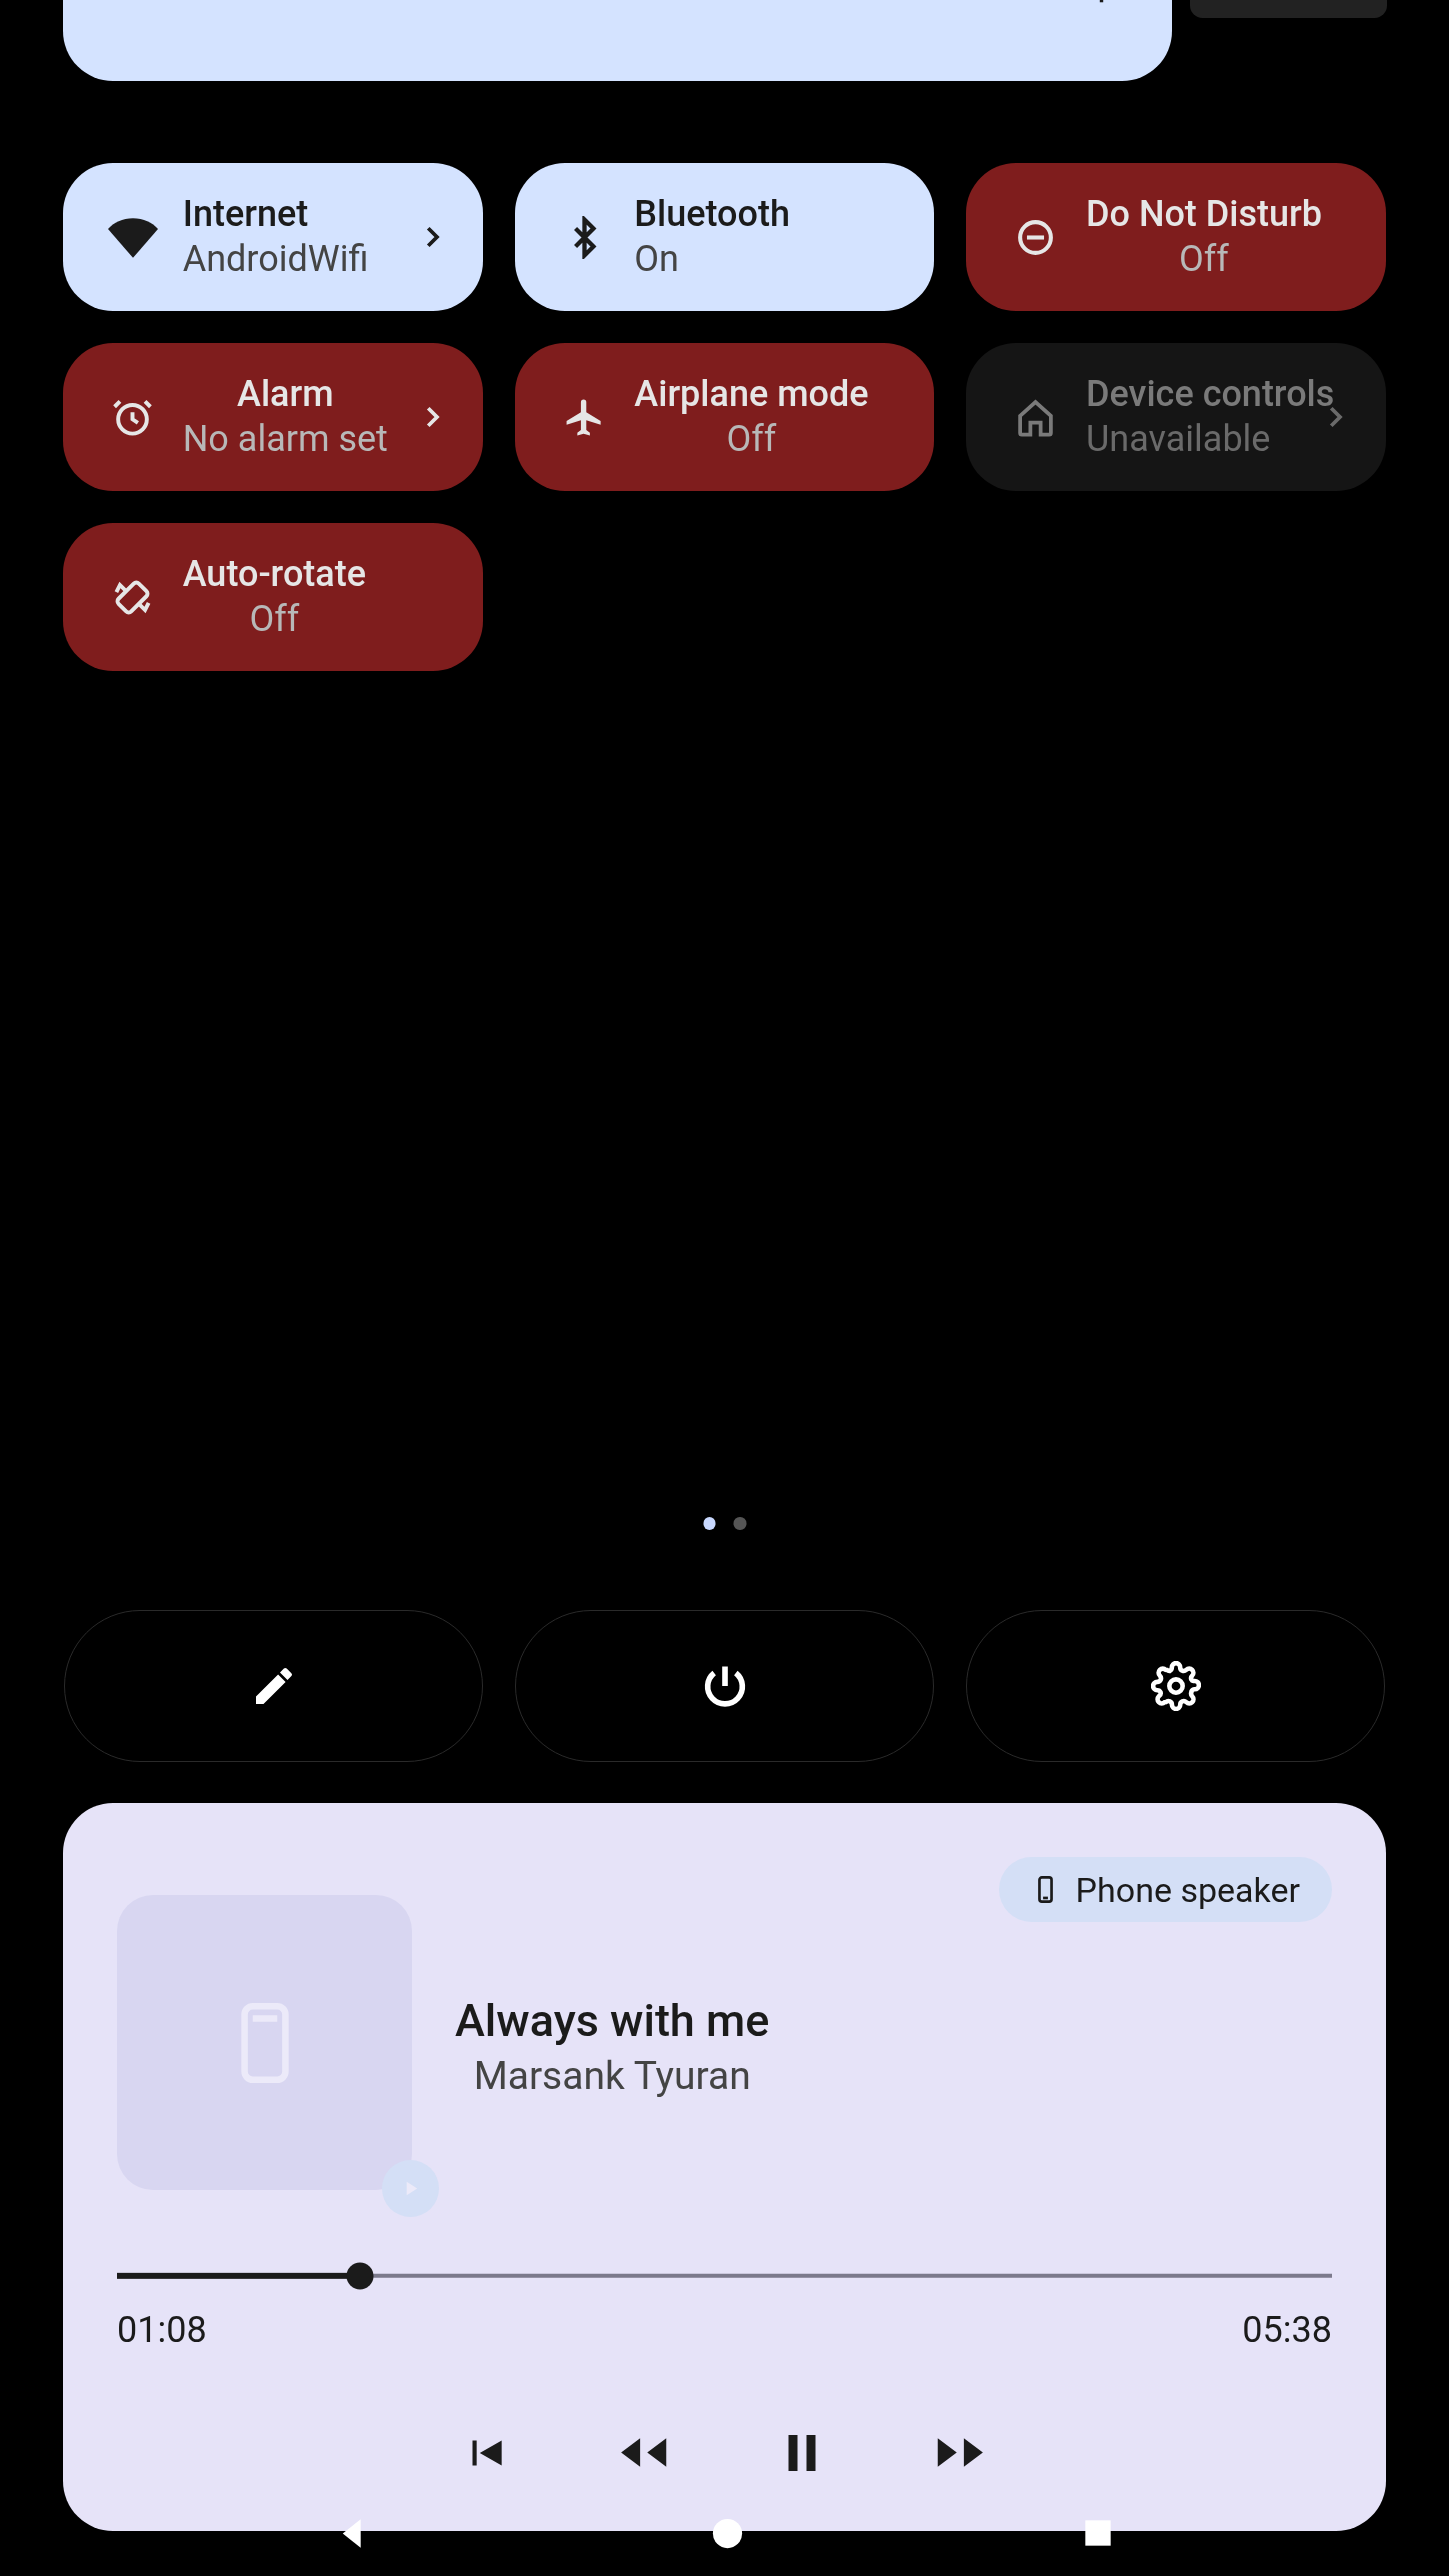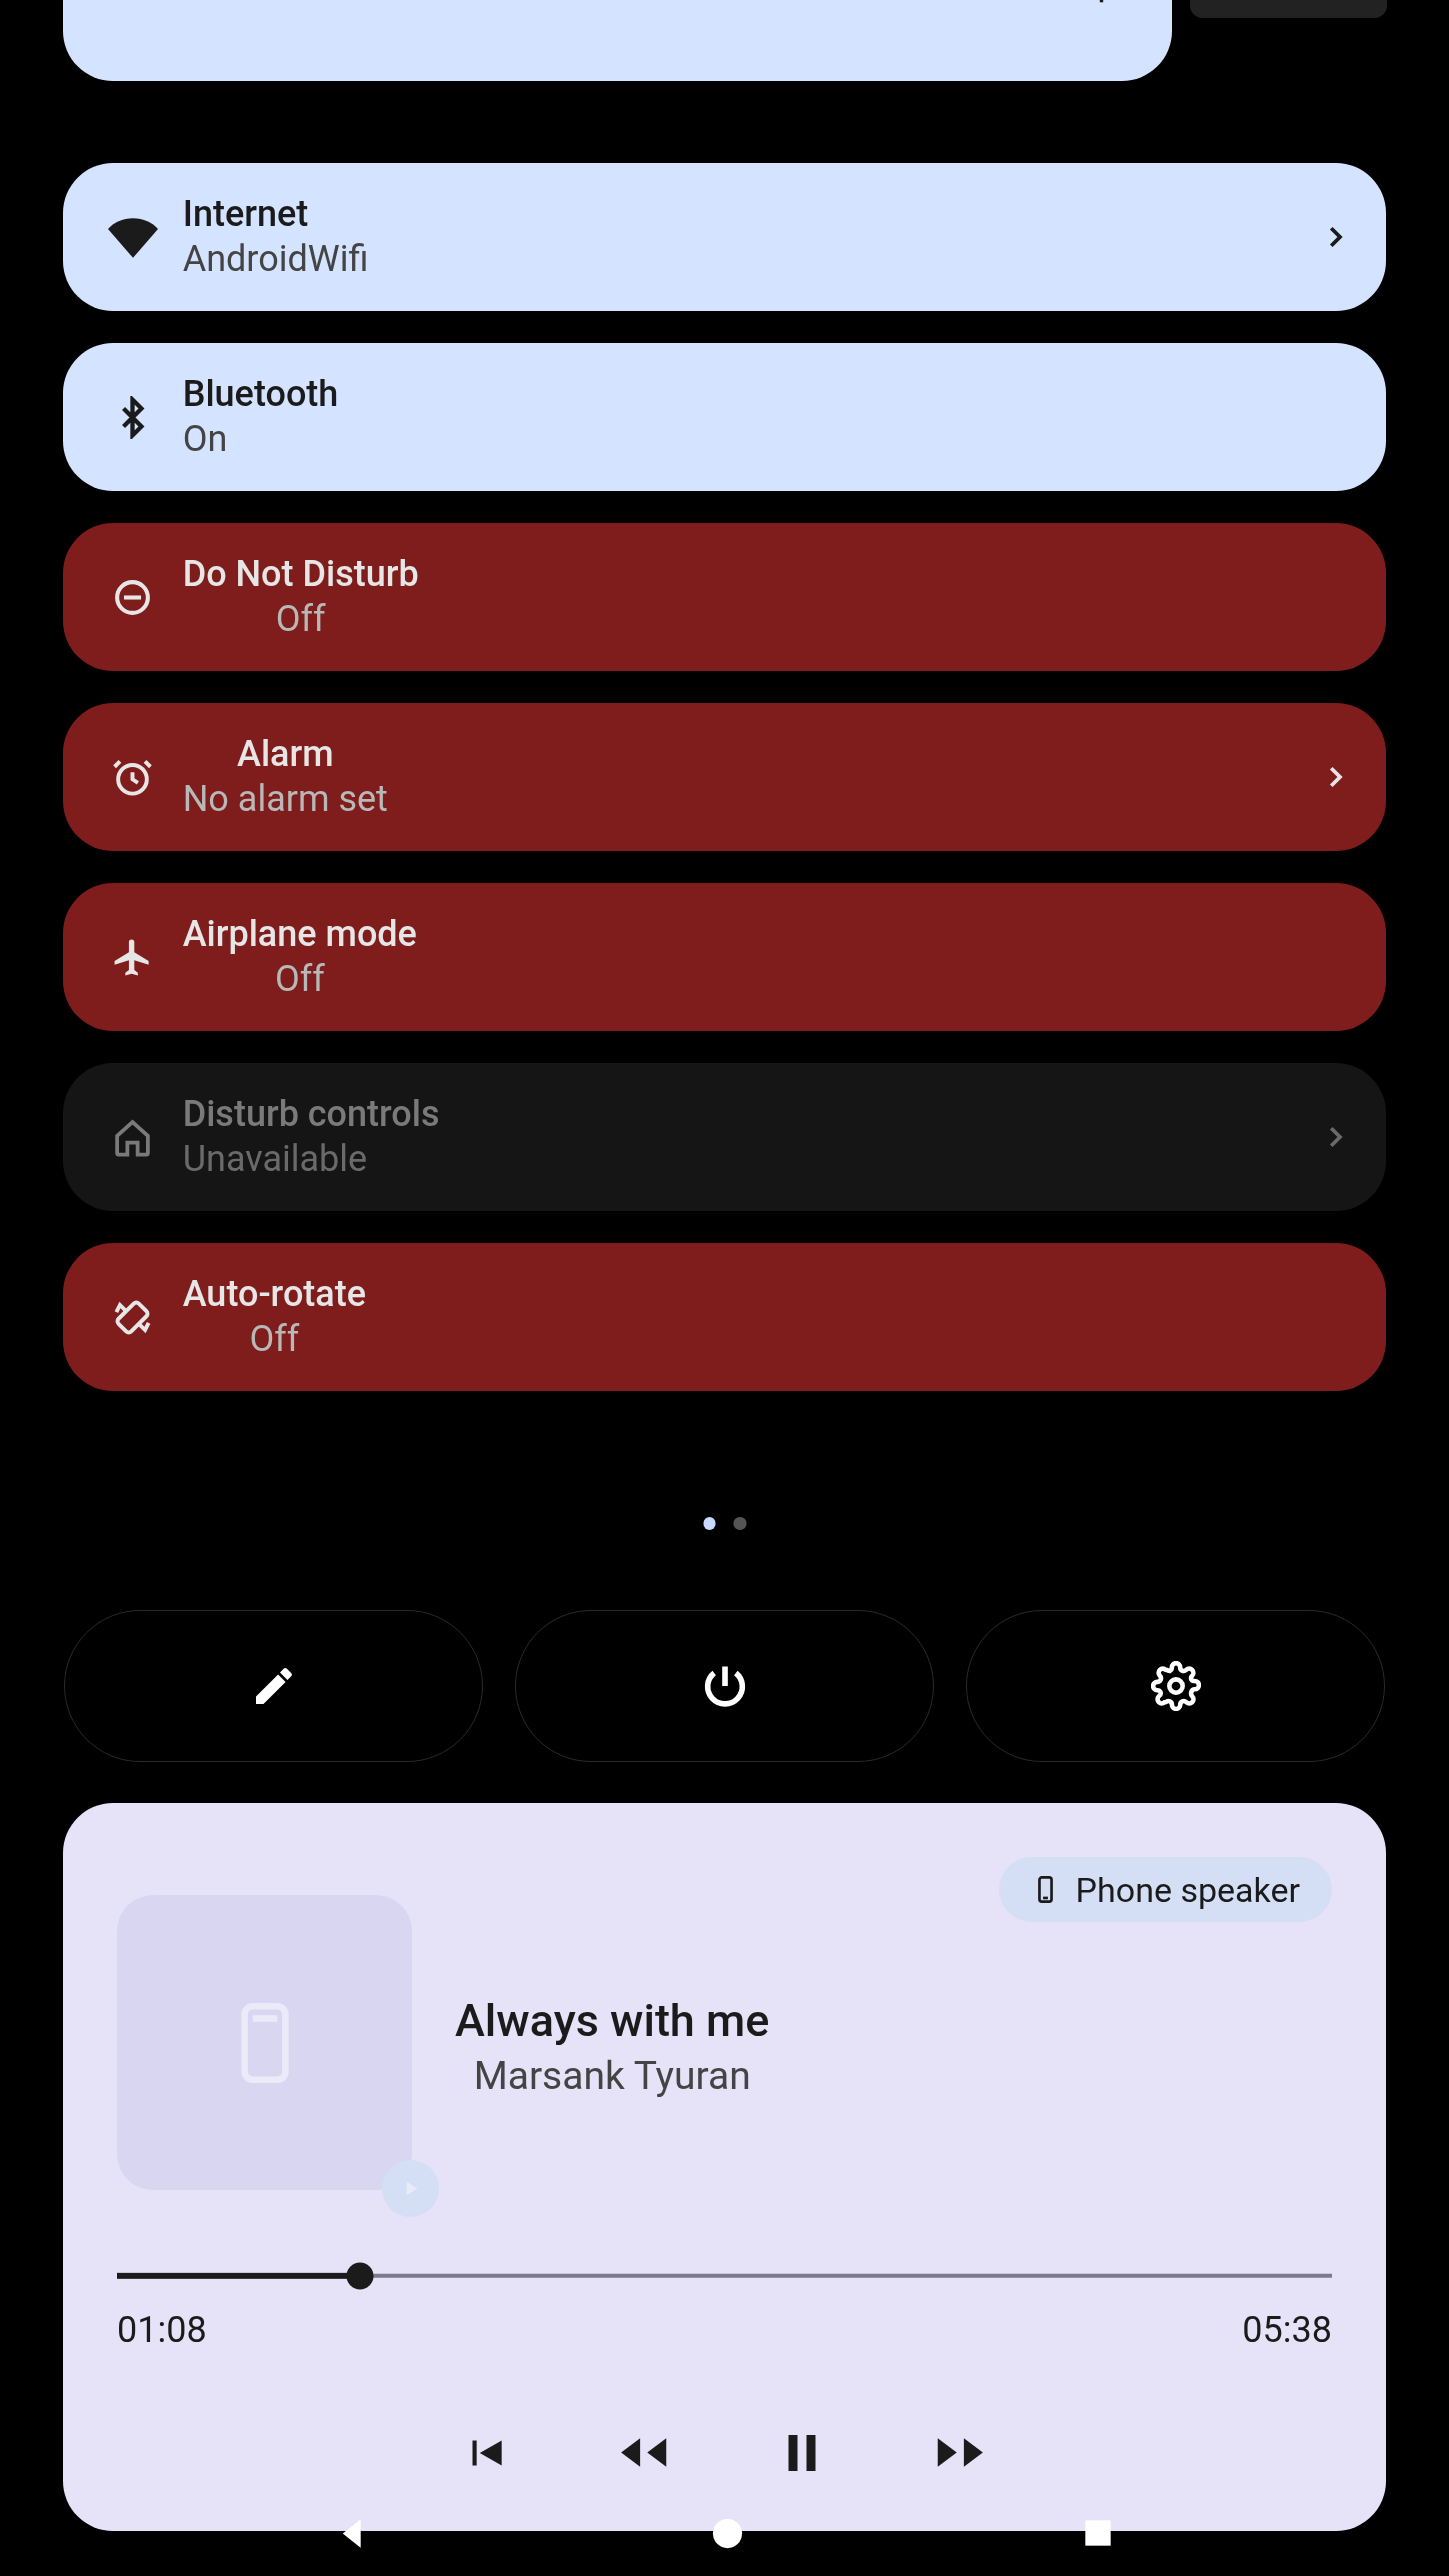--- a/index.html
+++ b/index.html
@@ -38,21 +38,21 @@
     height: 54px;
     background: #222;
     border-radius: 12.5px;
   }
 
   
   .tiles {
     position: absolute;
     top: 163px; left: 63px; right: 63px;
     display: grid;
-    grid-template-columns: 1fr;
+    grid-template-columns: 1fr 1fr 1fr;
     column-gap: 32px; row-gap: 32px;
   }
   .tile {
     height: 148px;
     border-radius: 50px;
     display: flex;
     align-items: center;
     padding: 0 29px 0 39px;
     position: relative;
   }
@@ -257,21 +257,21 @@
       </div>
     </div>
 
     <div class="tile disabled">
       <span class="icon-box">
         <svg viewBox="0 0 24 24" width="41" height="41" fill="none" stroke="currentColor" stroke-width="2.2">
             <path d="M3 11l9-8 9 8v10a1 1 0 0 1-1 1h-5v-7h-6v7H4a1 1 0 0 1-1-1V11z"></path>
           </svg>
       </span>
       <div class="labels">
-        <span class="title">Disturb controls</span>
+        <span class="title">Device controls</span>
         <span class="subtitle">Unavailable</span>
       </div>
       <span class="chev">
         <svg viewBox="0 0 24 24" width="30" height="30" fill="none" stroke="currentColor" stroke-width="3">
             <polyline points="9 5 16 12 9 19"></polyline>
           </svg>
       </span>
     </div>
 
     <div class="tile inactive">

